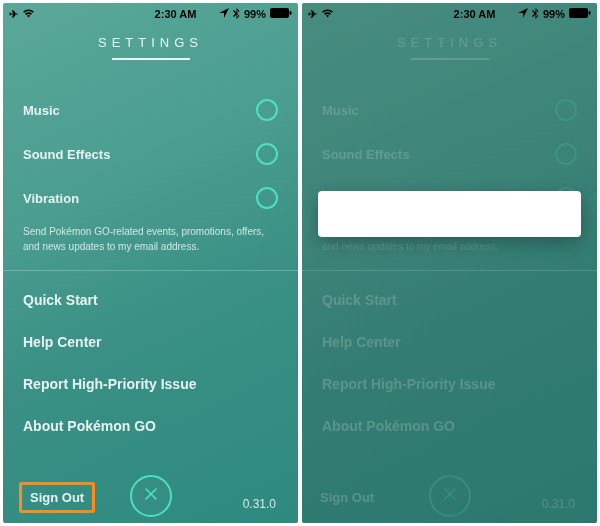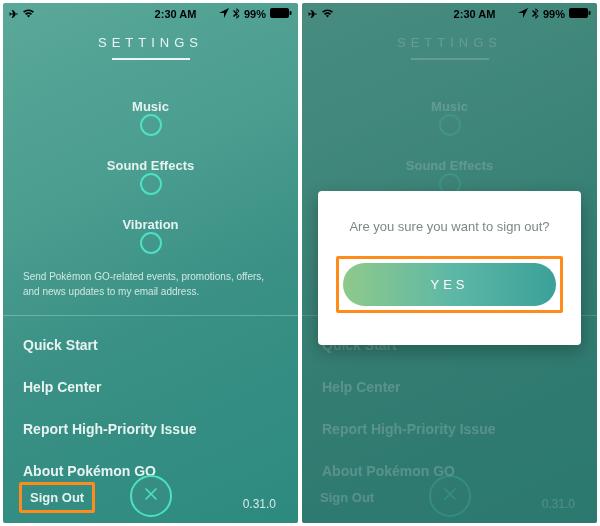--- a/index.html
+++ b/index.html
@@ -79,21 +79,20 @@
 .content {
   padding: 28px 20px 0 20px;
   position: relative;
   z-index: 3;
 }
 .toggle-row {
   display: flex;
   align-items: center;
   justify-content: space-between;
   padding: 11px 0;
-  flex-direction: column;
 }
 .toggle-label {
   color: #e6f3f0;
   font-size: 13px;
   font-weight: 600;
 }
 .toggle-circle {
   width: 22px;
   height: 22px;
   border: 2px solid #4de0c4;
@@ -357,20 +356,16 @@
     <div class="close-btn">
       <span>
         <svg viewBox="0 0 14 14">
             <path d="M2 2 L12 12 M12 2 L2 12" stroke="#4de0c4" stroke-width="1.6" stroke-linecap="round"></path>
           </svg>
       </span>
     </div>
     <div class="version">0.31.0</div>
 
     <div class="modal">
-      <div class="modal-msg">Are you sure you want to sign out?</div>
-      <div class="yes-wrap">
-        <div class="yes-btn">YES</div>
-      </div>
     </div>
   </div>
 
 </div>
 
 </body></html>

